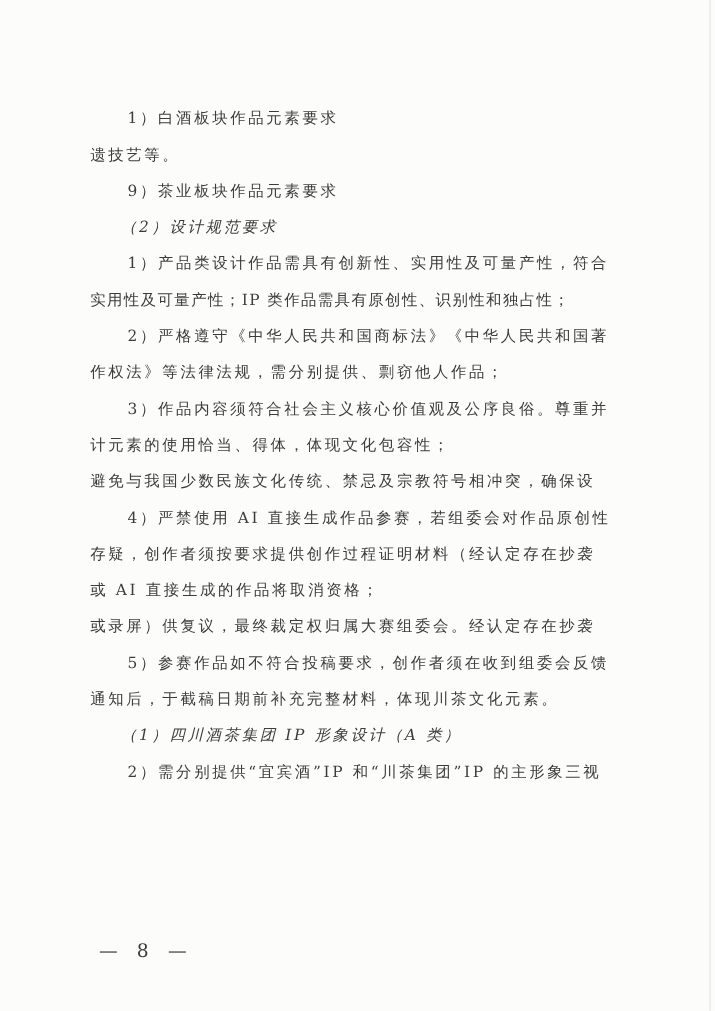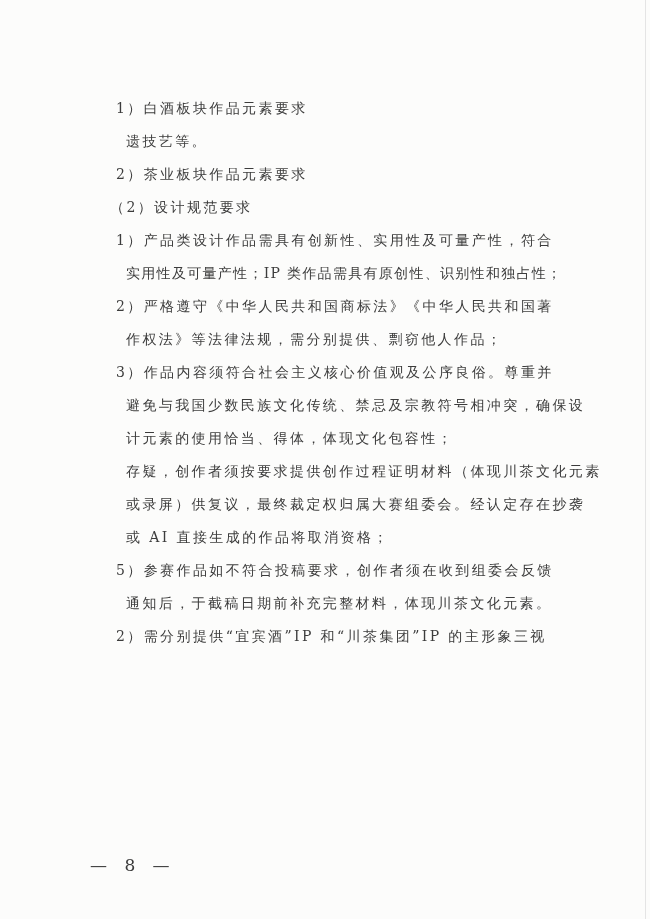--- a/index.html
+++ b/index.html
@@ -2,42 +2,44 @@
 <html><head>
 <meta charset="utf-8">
 <style>
   html, body { margin:0; padding:0; }
   body { width:650px; height:919px; background:#fcfcfb; position:relative; overflow:hidden;
          font-family:"DejaVu Serif","Liberation Serif",serif; color:#3c3c3c; }
   .page-edge { position:absolute; right:4px; top:0; width:1px; height:919px; background:#e4e4e4; }
   .content { position:absolute; left:82px; top:92px; width:488px; }
   .line { height:33px; line-height:33px; font-size:14px; letter-spacing:2.4px; white-space:nowrap; overflow:visible; }
   .ind1 { padding-left:34px; }
-  .ind2 { padding-left:28px; }
-  .ind0 { padding-left:0;margin-left:44px; }
+  .ind2 { padding-left:28px;font-style:italic; }
+  .ind0 { padding-left:0; }
   .footer { position:absolute; left:90px; top:855px; font-size:17px; color:#3c3c3c; letter-spacing:6px; }
 </style>
 </head>
 <body>
 
 <div class="page-edge"></div>
 
 <div class="content">
   <div class="line ind1">1）白酒板块作品元素要求</div>
   <div class="line ind0">遗技艺等。</div>
-  <div class="line ind1">2）茶业板块作品元素要求</div>
+  <div class="line ind1">9）茶业板块作品元素要求</div>
   <div class="line ind2">（2）设计规范要求</div>
   <div class="line ind1">1）产品类设计作品需具有创新性、实用性及可量产性，符合</div>
   <div class="line ind0" style="letter-spacing:1.3px">实用性及可量产性；IP 类作品需具有原创性、识别性和独占性；</div>
   <div class="line ind1">2）严格遵守《中华人民共和国商标法》《中华人民共和国著</div>
   <div class="line ind0">作权法》等法律法规，需分别提供、剽窃他人作品；</div>
   <div class="line ind1">3）作品内容须符合社会主义核心价值观及公序良俗。尊重并</div>
+  <div class="line ind0">计元素的使用恰当、得体，体现文化包容性；</div>
   <div class="line ind0">避免与我国少数民族文化传统、禁忌及宗教符号相冲突，确保设</div>
-  <div class="line ind0">计元素的使用恰当、得体，体现文化包容性；</div>
-  <div class="line ind0">存疑，创作者须按要求提供创作过程证明材料（体现川茶文化元素</div>
+  <div class="line ind1">4）严禁使用 AI 直接生成作品参赛，若组委会对作品原创性</div>
+  <div class="line ind0">存疑，创作者须按要求提供创作过程证明材料（经认定存在抄袭</div>
+  <div class="line ind0">或 AI 直接生成的作品将取消资格；</div>
   <div class="line ind0">或录屏）供复议，最终裁定权归属大赛组委会。经认定存在抄袭</div>
-  <div class="line ind0">或 AI 直接生成的作品将取消资格；</div>
   <div class="line ind1">5）参赛作品如不符合投稿要求，创作者须在收到组委会反馈</div>
   <div class="line ind0">通知后，于截稿日期前补充完整材料，体现川茶文化元素。</div>
+  <div class="line ind2">（1）四川酒茶集团 IP 形象设计（A 类）</div>
   <div class="line ind1">2）需分别提供“宜宾酒”IP 和“川茶集团”IP 的主形象三视</div>
 </div>
 
 <div class="footer">— 8 —</div>
 
 </body></html>

